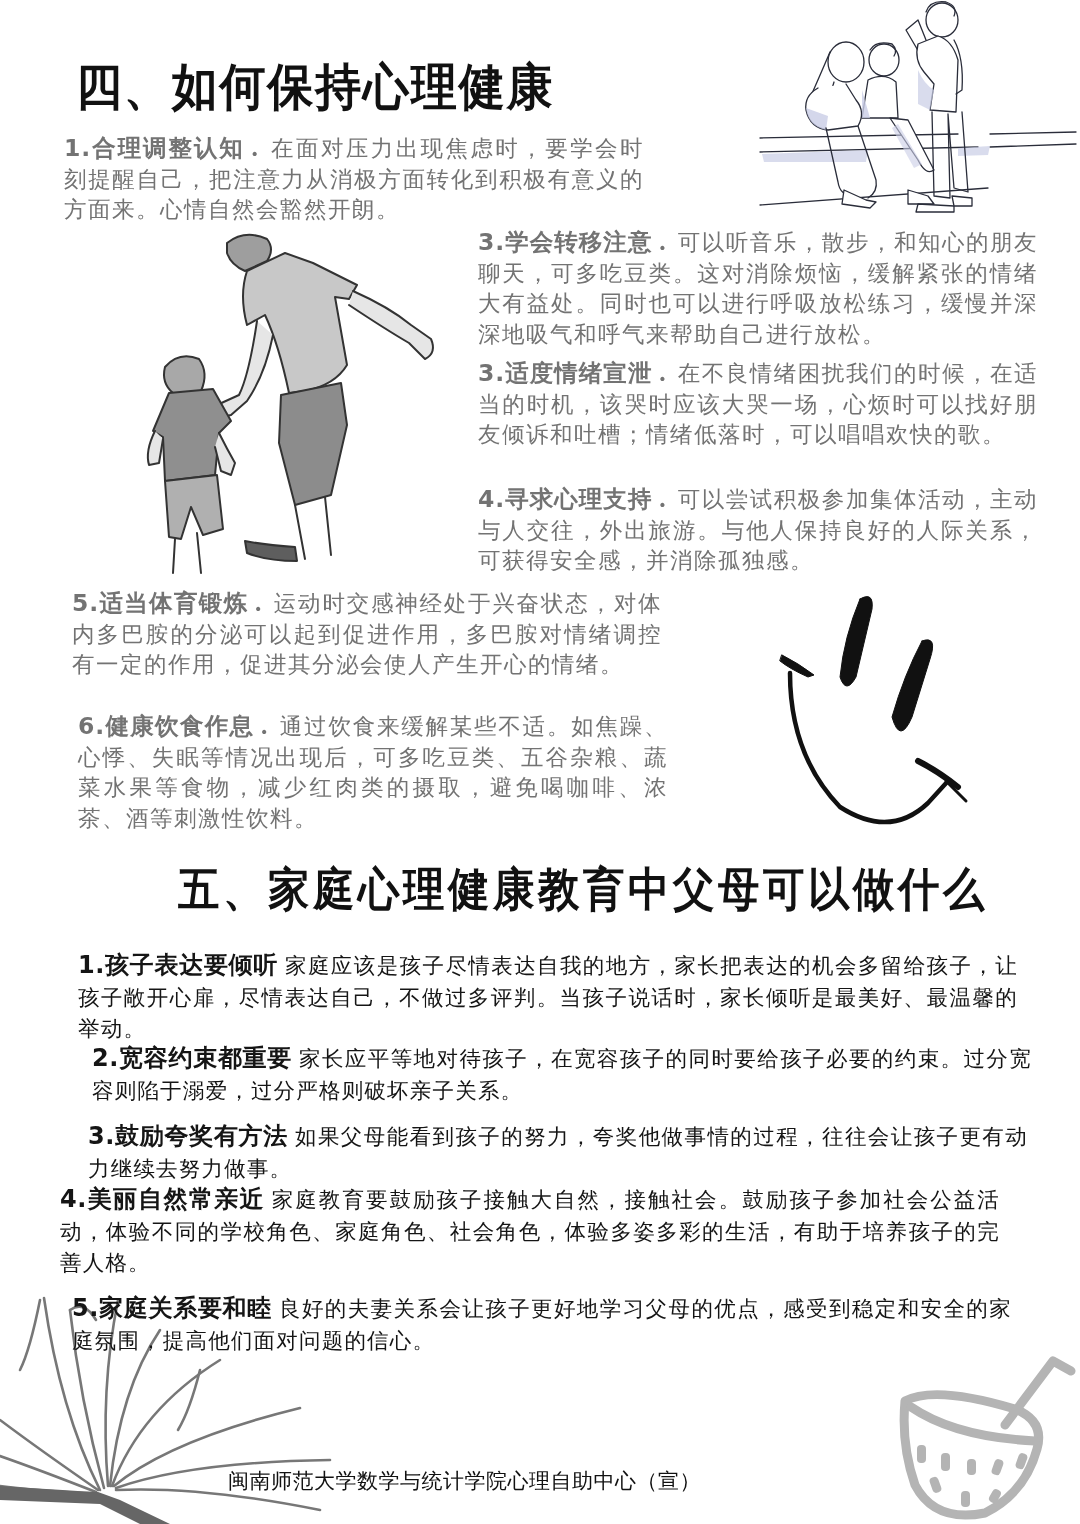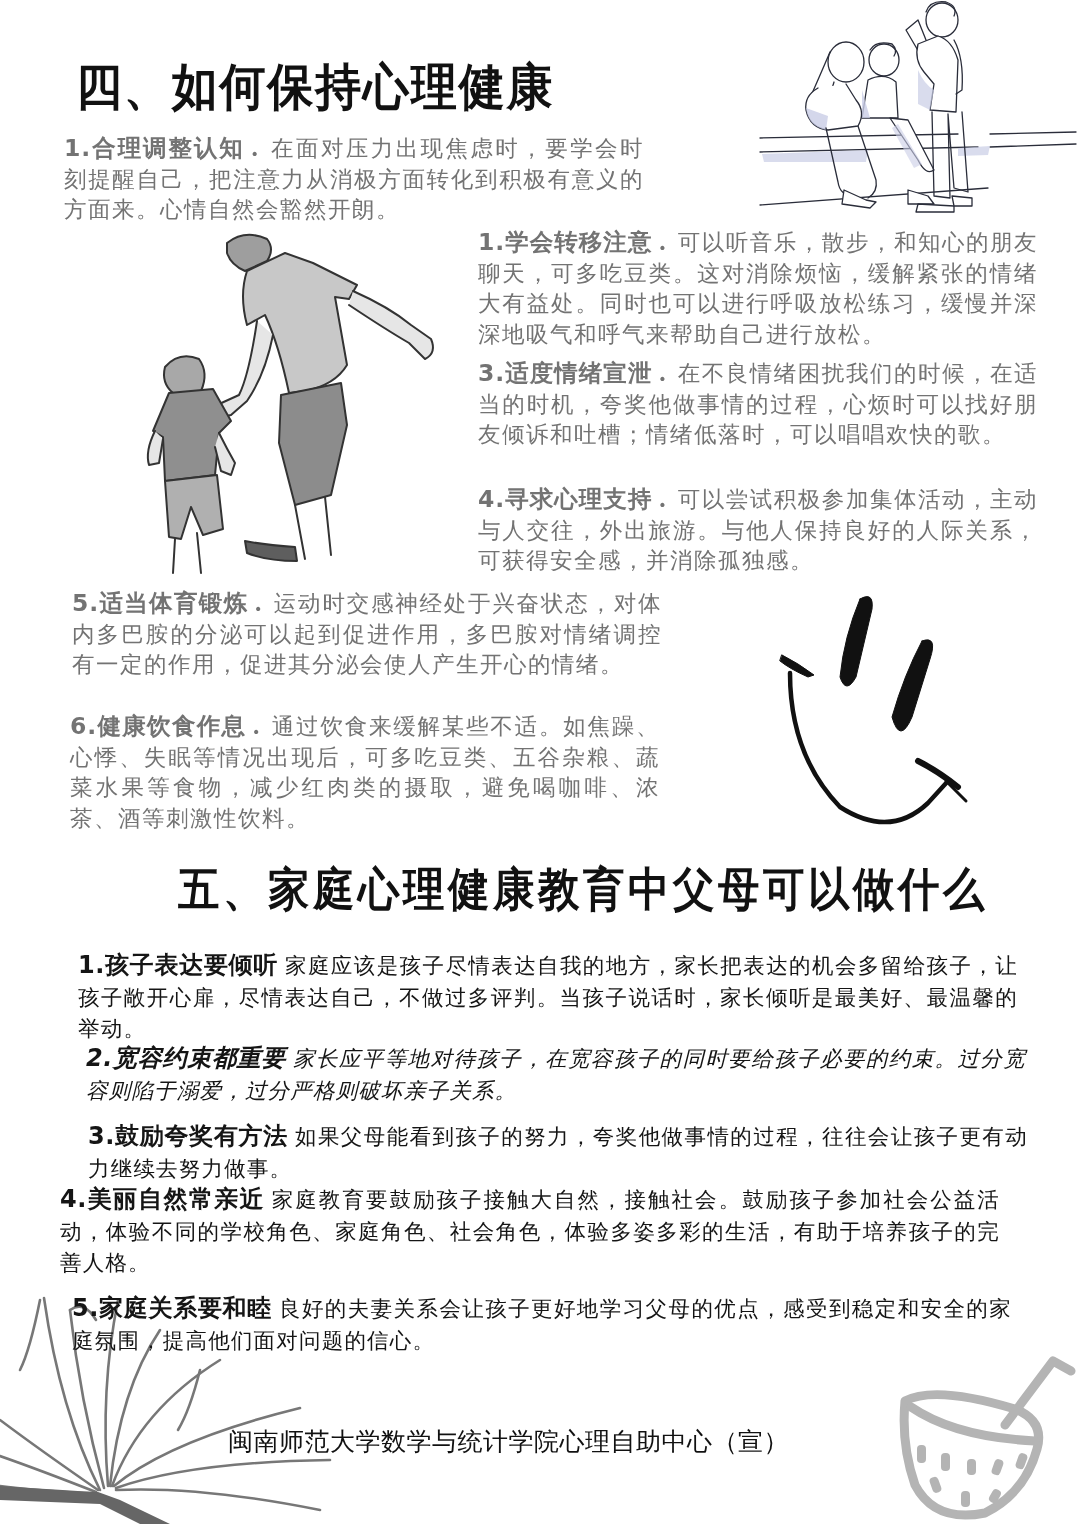--- a/index.html
+++ b/index.html
@@ -49,32 +49,32 @@
     font-size: 24px;
     margin-right: 7px;
     letter-spacing: 0.5px;
   }
 
   #p4-1 { left: 64px; top: 133px; width: 580px; }
   #p4-2 { left: 478px; top: 227px; width: 560px; }
   #p4-3 { left: 478px; top: 358px; width: 560px; }
   #p4-4 { left: 478px; top: 484px; width: 560px; }
   #p4-5 { left: 72px; top: 588px; width: 590px; }
-  #p4-6 { left: 70px; top: 711px; width: 590px; }
+  #p4-6 { left: 78px; top: 711px; width: 590px; }
 
   #p5-1 { left: 78px; top: 950px; width: 940px; }
-  #p5-2 { left: 86px; top: 1043px; width: 940px; font-style: italic; }
+  #p5-2 { left: 92px; top: 1043px; width: 940px; }
   #p5-3 { left: 88px; top: 1121px; width: 940px; }
   #p5-4 { left: 60px; top: 1184px; width: 940px; }
   #p5-5 { left: 72px; top: 1293px; width: 940px; }
 
   #footer {
-    left: 228px; top: 1424px; width: 650px;
-    font-family: "DejaVu Sans", "Liberation Sans", sans-serif;
-    font-size: 25px; line-height: 36px; color: #111; letter-spacing: 0.5px;
+    left: 228px; top: 1463px; width: 650px;
+    font-family: "DejaVu Sans", "Liberation Sans", sans-serif;
+    font-size: 21px; line-height: 36px; color: #111; letter-spacing: 0.5px;
     white-space: nowrap;
   }
 
   svg.ill { position: absolute; overflow: visible; }
 </style>
 </head>
 <body>
 
 <svg class="ill" style="left:758px; top:0px;" width="320" height="220" viewBox="0 0 320 220">
   <g fill="none" stroke="#2a2d3a" stroke-width="1.3" stroke-linecap="round" stroke-linejoin="round">
@@ -189,25 +189,25 @@
   </g>
 </svg>
 
 <div id="title-4" class="abs title">四、如何保持心理健康</div>
 
 <div id="p4-1" class="abs para">
   <span class="head">1.合理调整认知</span><span class="dot">.</span><span>在面对压力出现焦虑时，要学会时刻提醒自己，把注意力从消极方面转化到积极有意义的方面来。心情自然会豁然开朗。</span>
 </div>
 
 <div id="p4-2" class="abs para">
-  <span class="head">1.学会转移注意</span><span class="dot">.</span><span>可以听音乐，散步，和知心的朋友聊天，可多吃豆类。这对消除烦恼，缓解紧张的情绪大有益处。同时也可以进行呼吸放松练习，缓慢并深深地吸气和呼气来帮助自己进行放松。</span>
+  <span class="head">3.学会转移注意</span><span class="dot">.</span><span>可以听音乐，散步，和知心的朋友聊天，可多吃豆类。这对消除烦恼，缓解紧张的情绪大有益处。同时也可以进行呼吸放松练习，缓慢并深深地吸气和呼气来帮助自己进行放松。</span>
 </div>
 
 <div id="p4-3" class="abs para">
-  <span class="head">3.适度情绪宣泄</span><span class="dot">.</span><span>在不良情绪困扰我们的时候，在适当的时机，夸奖他做事情的过程，心烦时可以找好朋友倾诉和吐槽；情绪低落时，可以唱唱欢快的歌。</span>
+  <span class="head">3.适度情绪宣泄</span><span class="dot">.</span><span>在不良情绪困扰我们的时候，在适当的时机，该哭时应该大哭一场，心烦时可以找好朋友倾诉和吐槽；情绪低落时，可以唱唱欢快的歌。</span>
 </div>
 
 <div id="p4-4" class="abs para">
   <span class="head">4.寻求心理支持</span><span class="dot">.</span><span>可以尝试积极参加集体活动，主动与人交往，外出旅游。与他人保持良好的人际关系，可获得安全感，并消除孤独感。</span>
 </div>
 
 <div id="p4-5" class="abs para">
   <span class="head">5.适当体育锻炼</span><span class="dot">.</span><span>运动时交感神经处于兴奋状态，对体内多巴胺的分泌可以起到促进作用，多巴胺对情绪调控有一定的作用，促进其分泌会使人产生开心的情绪。</span>
 </div>
 

